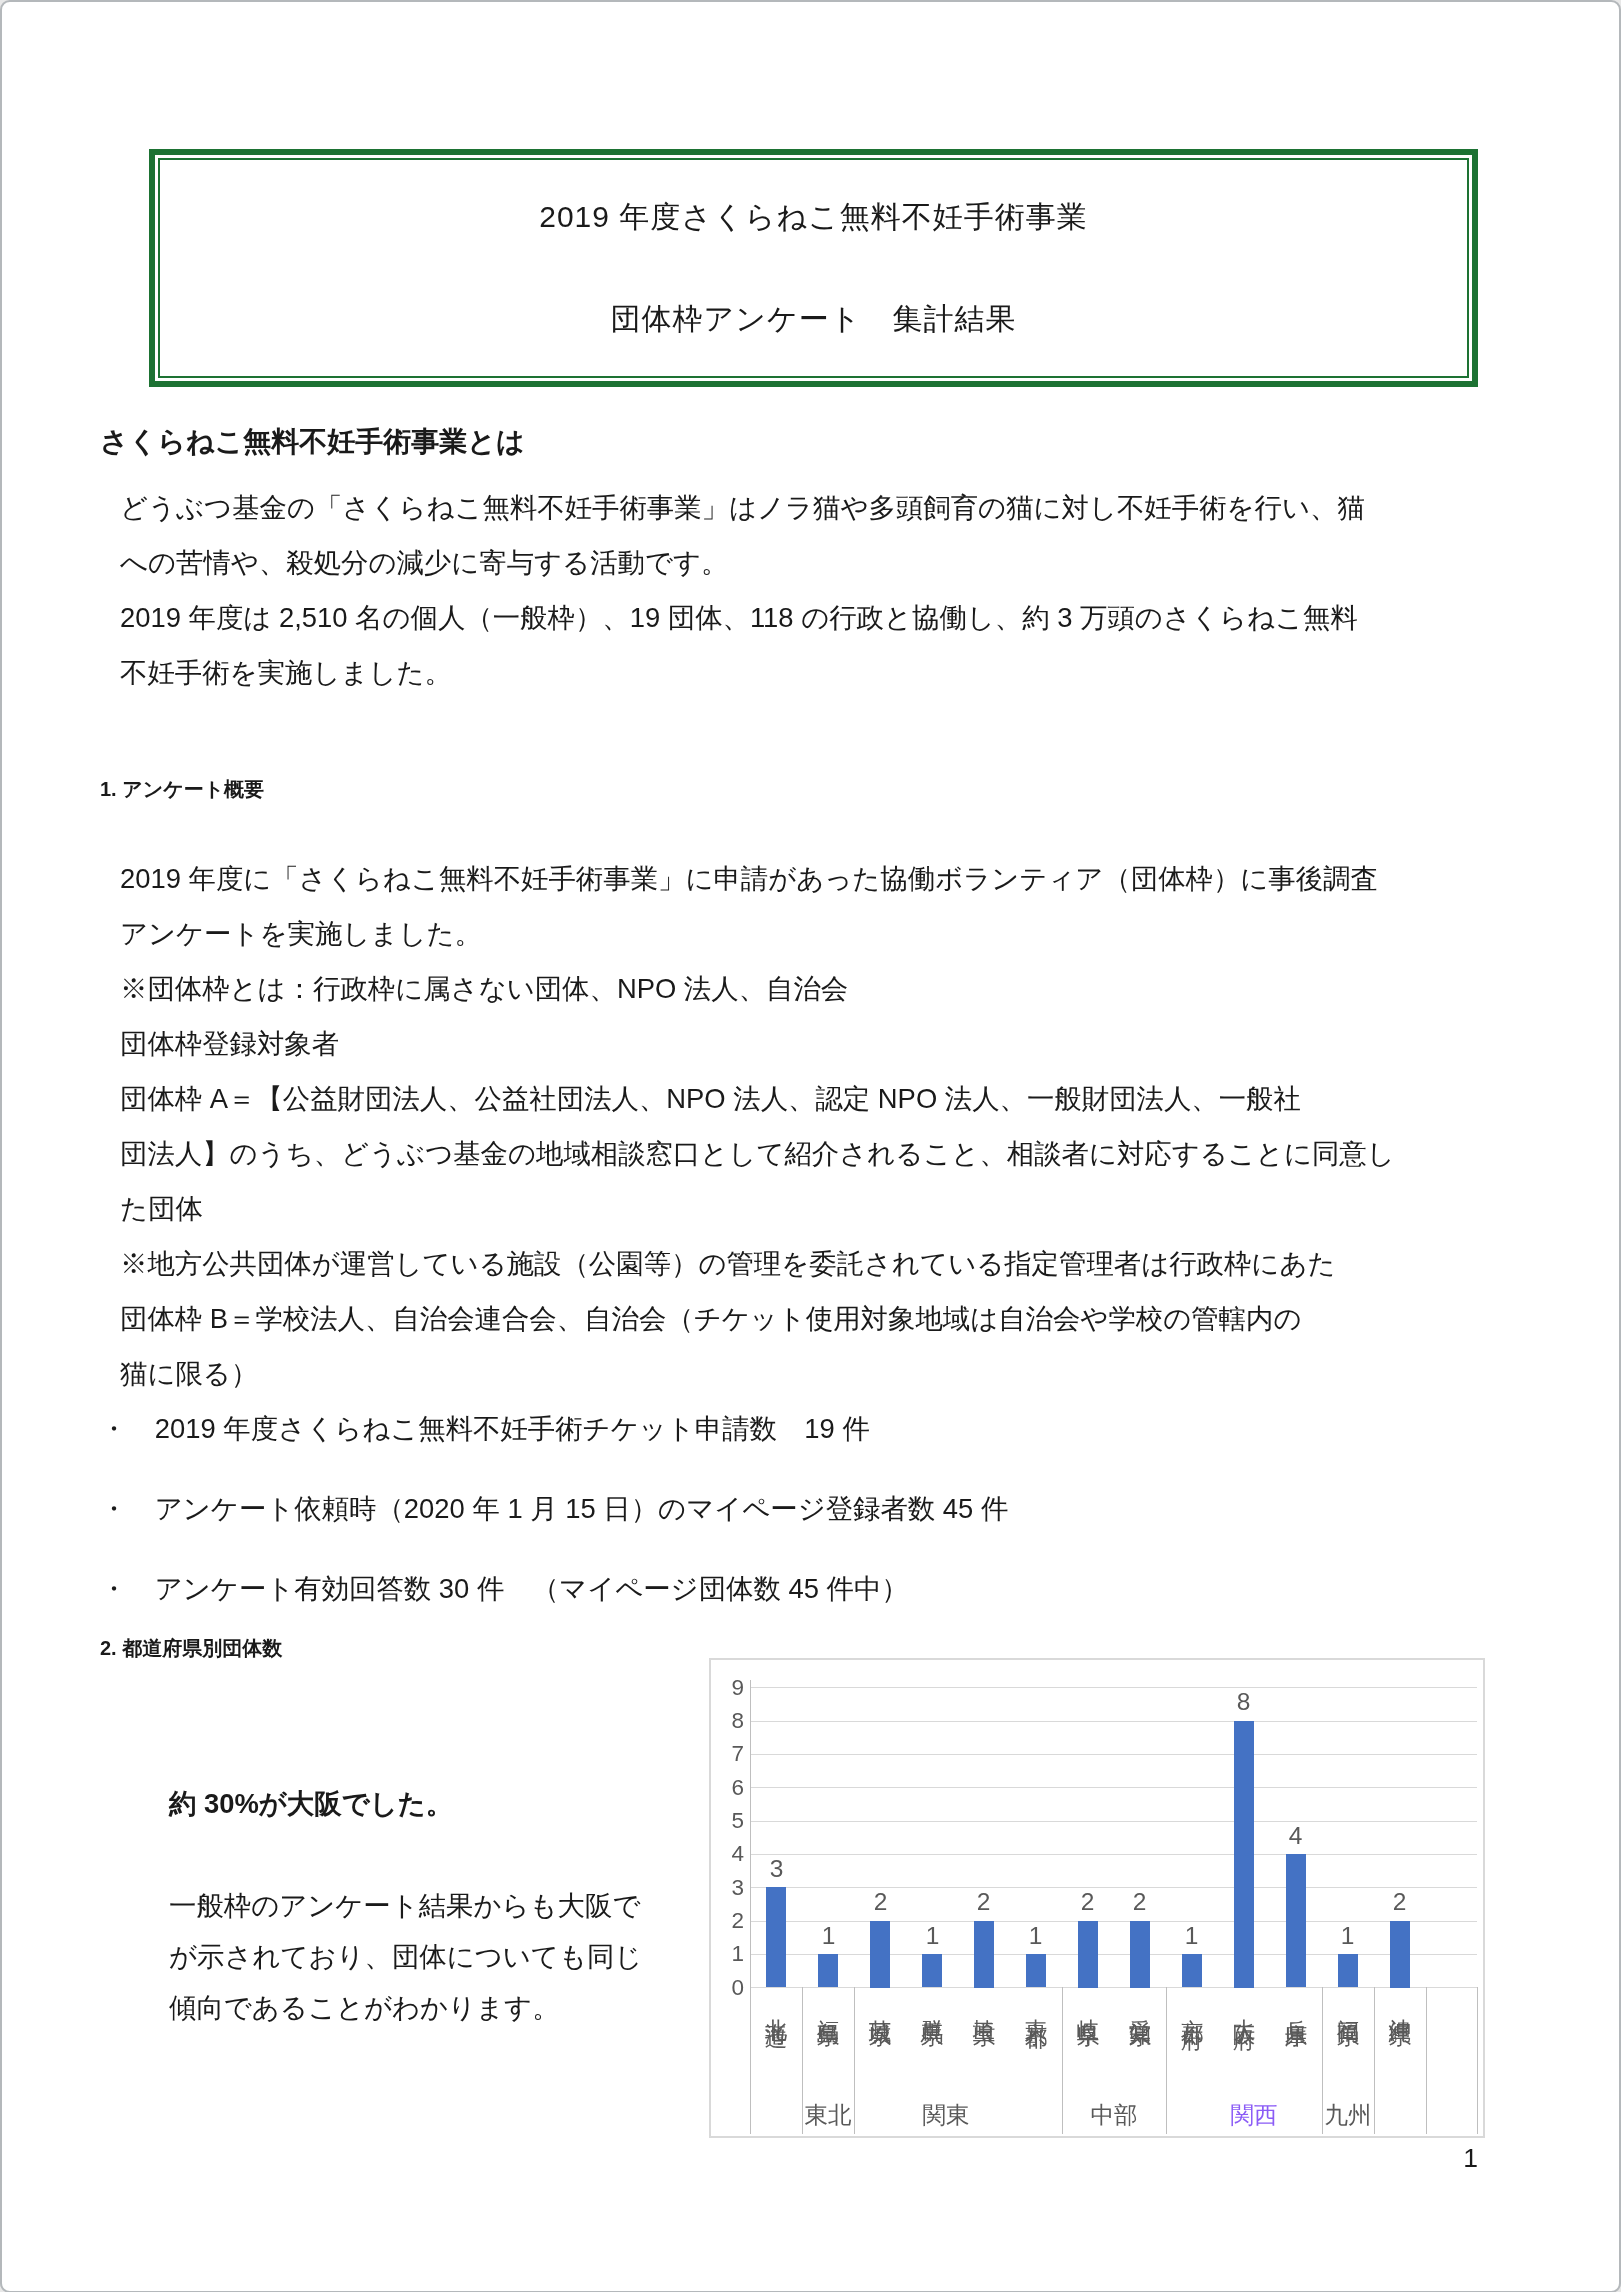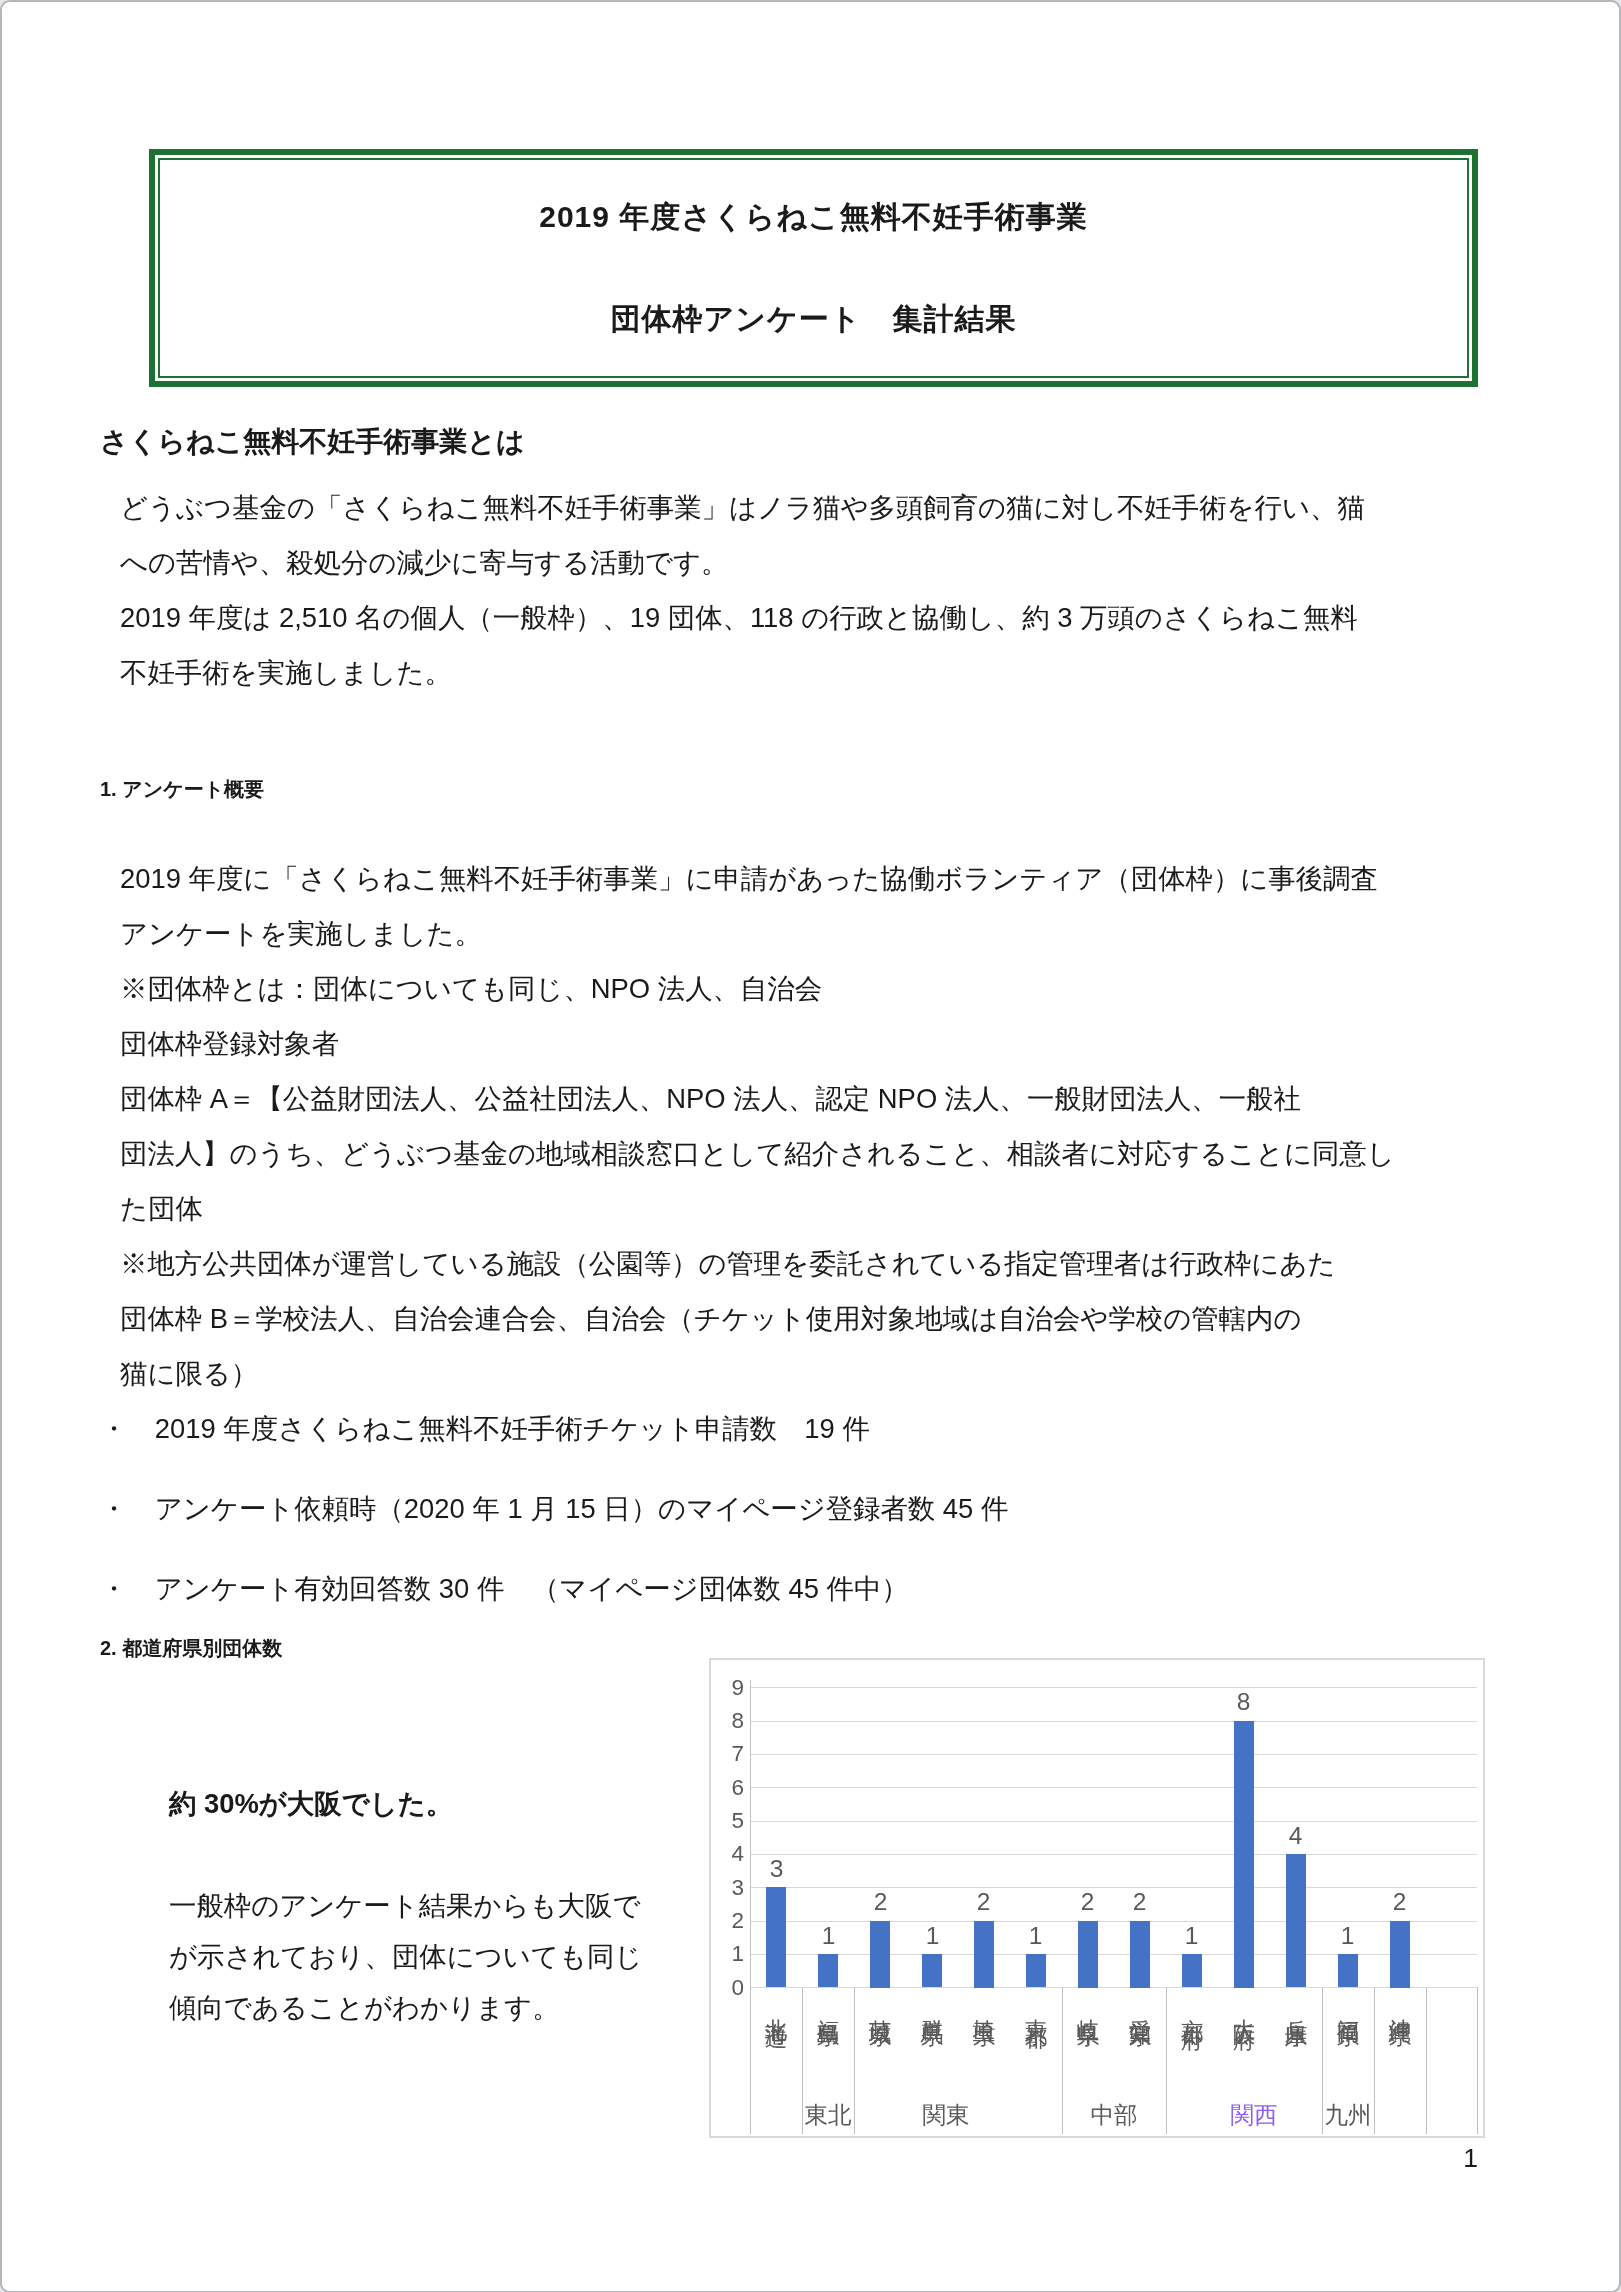--- a/index.html
+++ b/index.html
@@ -6,21 +6,21 @@
   .page{
     position:relative;width:1621px;height:2293px;background:#ffffff;
     font-family:"Liberation Sans",sans-serif;color:#1a1a1a;
     border:2px solid #b4b8bb;border-radius:9.8px;box-sizing:border-box;overflow:hidden;
   }
   
   .title-box{position:absolute;left:147px;top:147px;width:1329px;height:238px;
     border:6.9px solid #1d7233;box-sizing:border-box;background:#ffffff;}
   .title-box-inner{position:absolute;inset:2.9px;border:2px solid #1d7233;}
   .title-line{position:absolute;left:0;width:100%;text-align:center;
-    font-size:30px;font-weight:700;letter-spacing:1px;white-space:nowrap;}
+    font-size:30px;font-weight:400;letter-spacing:1px;white-space:nowrap;}
   .t1{top:37px;}
   .t2{top:139px;}
   
   .h-intro{position:absolute;left:98px;top:421px;font-size:28px;font-weight:700;white-space:nowrap;}
   .h-num{position:absolute;left:98px;font-size:20px;font-weight:700;white-space:nowrap;}
   .h1{top:774px;}
   .h2{top:1633px;}
   
   .body-lines{position:absolute;left:98px;margin-left:20px;}
   .body-lines .tline{height:55px;line-height:55px;font-size:27.4px;white-space:nowrap;}
@@ -62,21 +62,21 @@
       <div class="tline">どうぶつ基金の「さくらねこ無料不妊手術事業」はノラ猫や多頭飼育の猫に対し不妊手術を行い、猫</div>
       <div class="tline">への苦情や、殺処分の減少に寄与する活動です。</div>
       <div class="tline">2019 年度は 2,510 名の個人（一般枠）、19 団体、118 の行政と協働し、約 3 万頭のさくらねこ無料</div>
       <div class="tline">不妊手術を実施しました。</div>
     </div>
 
   <div class="h-num h1">1. アンケート概要</div>
   <div class="body-lines s1-lines">
       <div class="tline">2019 年度に「さくらねこ無料不妊手術事業」に申請があった協働ボランティア（団体枠）に事後調査</div>
       <div class="tline">アンケートを実施しました。</div>
-      <div class="tline">※団体枠とは：団体についても同じ、NPO 法人、自治会</div>
+      <div class="tline">※団体枠とは：行政枠に属さない団体、NPO 法人、自治会</div>
       <div class="tline">団体枠登録対象者</div>
       <div class="tline">団体枠 A＝【公益財団法人、公益社団法人、NPO 法人、認定 NPO 法人、一般財団法人、一般社</div>
       <div class="tline">団法人】のうち、どうぶつ基金の地域相談窓口として紹介されること、相談者に対応することに同意し</div>
       <div class="tline">た団体</div>
       <div class="tline">※地方公共団体が運営している施設（公園等）の管理を委託されている指定管理者は行政枠にあた</div>
       <div class="tline">団体枠 B＝学校法人、自治会連合会、自治会（チケット使用対象地域は自治会や学校の管轄内の</div>
       <div class="tline">猫に限る）</div>
     </div>
   <div class="bullets">
       <div class="tline">・　2019 年度さくらねこ無料不妊手術チケット申請数　19 件</div>

